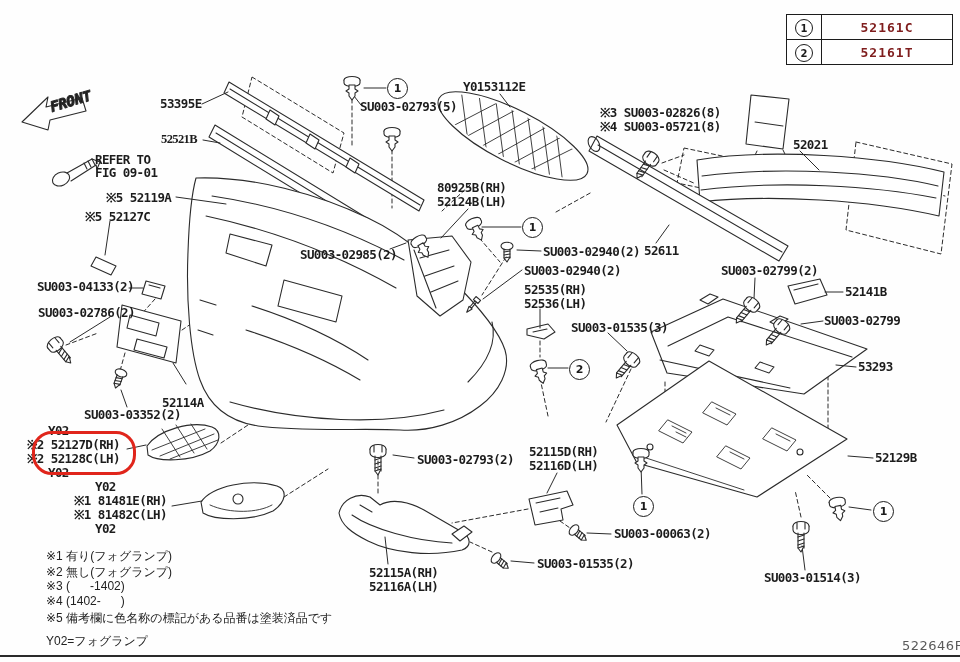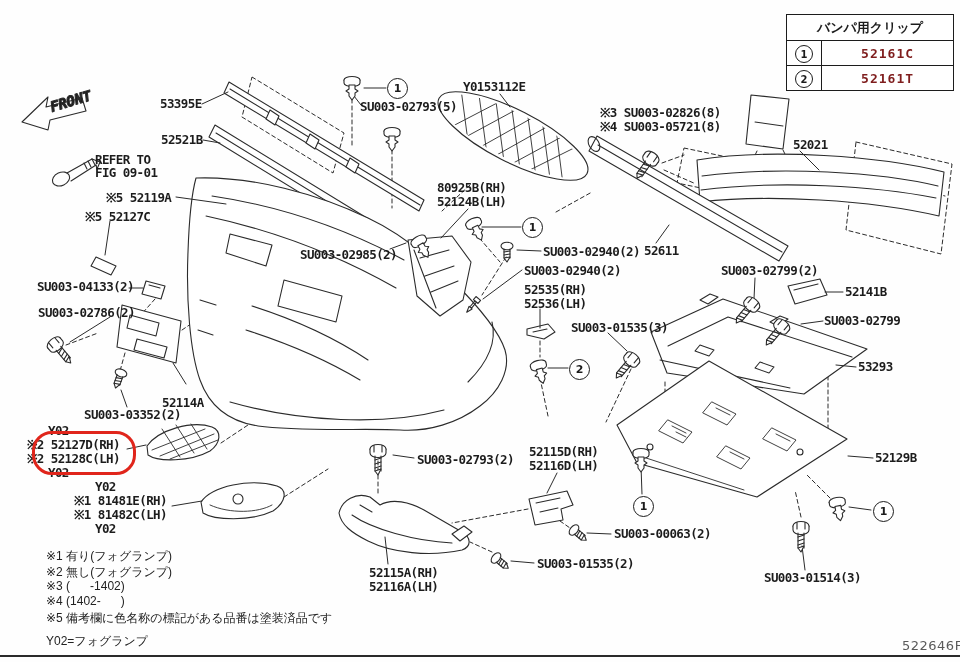--- a/index.html
+++ b/index.html
@@ -313,37 +313,34 @@
       <g transform="translate(418,240) rotate(-30)">
           <use href="#clip" width="20" height="26" x="-10" y="-5"></use>
         </g>
     </g>
   </svg>
 
   <div class="oval" style="border-color: rgb(224, 37, 27);"></div>
 
   <table class="clip-table">
     <tbody>
-        <tr>
-      <td class="ct-title" colspan="2">バンパ用クリップ</td>
-    </tr>
     <tr>
       <td class="ct-no"><span class="ct-circle">1</span></td>
       <td class="ct-part">52161C</td>
     </tr>
     <tr>
       <td class="ct-no"><span class="ct-circle">2</span></td>
       <td class="ct-part">52161T</td>
     </tr>
   </tbody>
     </table>
 
   <div class="bottom-rule"></div>
 <div class="lbl" style="left: 160px; top: 97px;">53395E</div>
-    <div class="lbl" style="left: 161px; top: 133px;">52521B</div>
+    <div class="lbl" style="left: 161px; top: 133px; font-family: Liberation Serif, serif;">52521B</div>
     <div class="lbl" style="left: 95px; top: 153px;">REFER TO</div>
     <div class="lbl" style="left: 95px; top: 166px;">FIG 09-01</div>
     <div class="lbl" style="left: 106px; top: 191px;">※5 52119A</div>
     <div class="lbl" style="left: 85px; top: 210px;">※5 52127C</div>
     <div class="lbl" style="left: 360px; top: 100px;">SU003-02793(5)</div>
     <div class="lbl" style="left: 463px; top: 80px;">Y0153112E</div>
     <div class="lbl" style="left: 600px; top: 106px;">※3 SU003-02826(8)</div>
     <div class="lbl" style="left: 600px; top: 120px;">※4 SU003-05721(8)</div>
     <div class="lbl" style="left: 793px; top: 138px;">52021</div>
     <div class="lbl" style="left: 644px; top: 244px;">52611</div>

